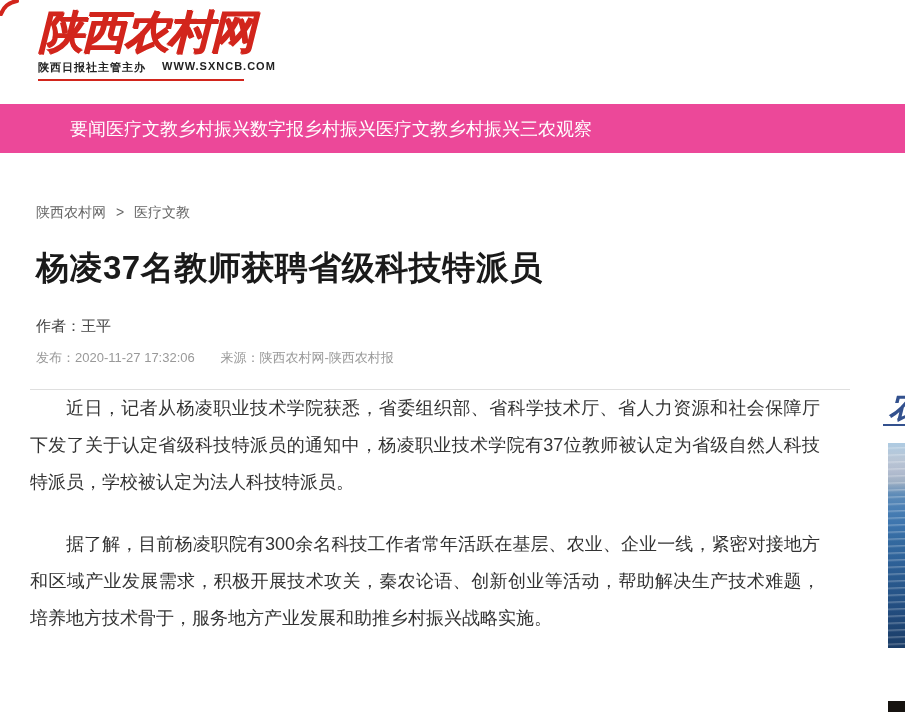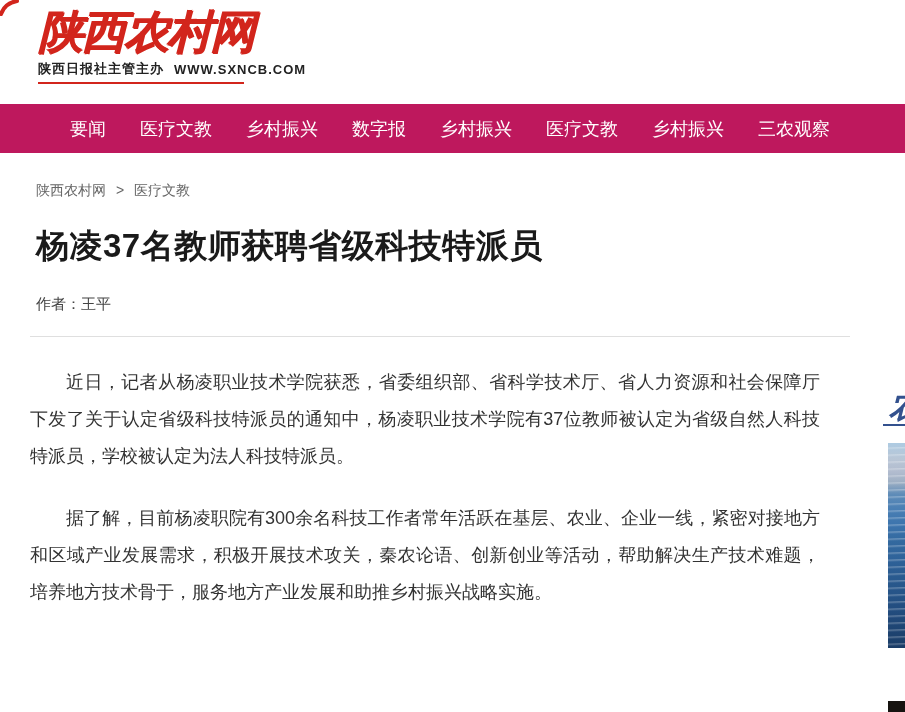--- a/index.html
+++ b/index.html
@@ -22,52 +22,51 @@
     font-weight: bold;
     font-size: 45px;
     line-height: 56px;
     letter-spacing: -2px;
     color: #d2251c;
     text-shadow: 1px 1px 0 #d2251c;
     white-space: nowrap;
   }
   .logo-subline {
     display: flex;
-    align-items: center;
-    gap: 10px;
+    align-items: flex-start;
+    gap: 16px;
     width: 206px;
     padding-bottom: 4px;
     border-bottom: 2px solid #d2251c;
-    font-size: 13px;
+    font-size: 11px;
     font-weight: bold;
     color: #222;
     letter-spacing: 1px;
     white-space: nowrap;
   }
 
   
   .main-nav {
     position: absolute;
     top: 104px; left: 0;
     width: 905px; height: 49px;
-    background: #be185d;
+    background: #ec4899;
     display: flex;
     align-items: center;
     padding-left: 70px;
-    gap: 34px;
   }
   .nav-item {
     color: #ffffff;
     font-size: 18px;
     white-space: nowrap;
     cursor: pointer;
   }
 
   
-  .main-content { position: absolute; top: 146px; left: 0; width: 880px; padding: 0 36px; }
+  .main-content { position: absolute; top: 168px; left: 0; width: 880px; padding: 0 36px; }
   .breadcrumb { margin-top: 36px; font-size: 14px; color: #666; }
   .breadcrumb .crumb { cursor: pointer; }
   .breadcrumb .sep { margin: 0 6px; color: #666; }
 
   .article-title {
     margin-top: 24px;
     font-size: 33px;
     font-weight: bold;
     color: #1a1a1a;
     letter-spacing: 0.5px;
@@ -76,21 +75,21 @@
   .author-line { margin-top: 26px; font-size: 15px; color: #444; font-family: Liberation Mono, monospace; }
   .meta-line { margin-top: 13px; font-size: 13px; color: #999; }
   .meta-line .source-part { margin-left: 22px; }
 
   .article-divider {
     margin: 22px -6px 0 -6px;
     border: none;
     border-top: 1px solid #dfdfdf;
   }
 
-  .article-body { margin-top: 27px; }
+  .article-body { }
   .article-body p {
     margin: 0 24px 25px -6px;
     font-size: 18px;
     line-height: 37px;
     color: #333;
     text-indent: 2em;
     text-align: justify;
   }
   .editor-note {
     margin: 16px 26px 0 0;
@@ -169,20 +168,24 @@
   <div class="breadcrumb">
     <span class="crumb">陕西农村网</span>
     <span class="sep">&gt;</span>
     <span class="crumb">医疗文教</span>
   </div>
 
   <h1 class="article-title">杨凌37名教师获聘省级科技特派员</h1>
 
   <div class="author-line">作者：王平</div>
 
+  <div class="meta-line">
+    <span>发布：2020-11-27 17:32:06</span>
+    <span class="source-part">来源：陕西农村网-陕西农村报</span>
+  </div>
 
   <hr class="article-divider">
 
   <div class="article-body">
     <p>近日，记者从杨凌职业技术学院获悉，省委组织部、省科学技术厅、省人力资源和社会保障厅下发了关于认定省级科技特派员的通知中，杨凌职业技术学院有37位教师被认定为省级自然人科技特派员，学校被认定为法人科技特派员。</p>
     <p>据了解，目前杨凌职院有300余名科技工作者常年活跃在基层、农业、企业一线，紧密对接地方和区域产业发展需求，积极开展技术攻关，秦农论语、创新创业等活动，帮助解决生产技术难题，培养地方技术骨于，服务地方产业发展和助推乡村振兴战略实施。</p>
   </div>
 </main>
 
 <div class="sidebar-heading-fragment">农</div>

